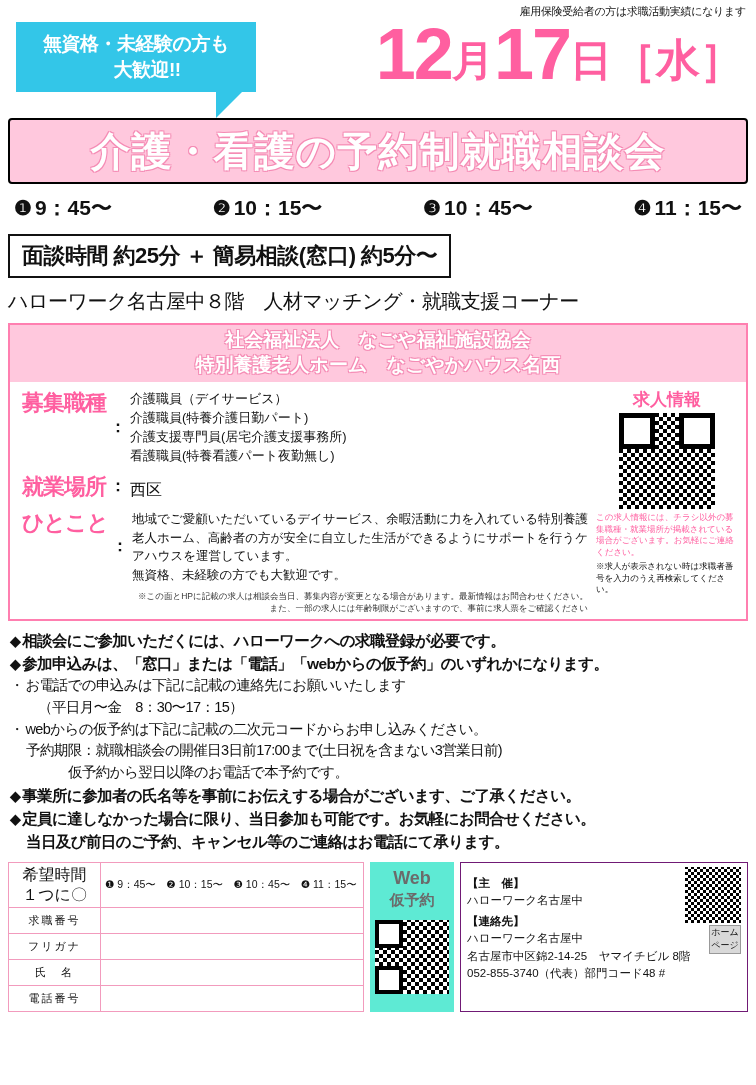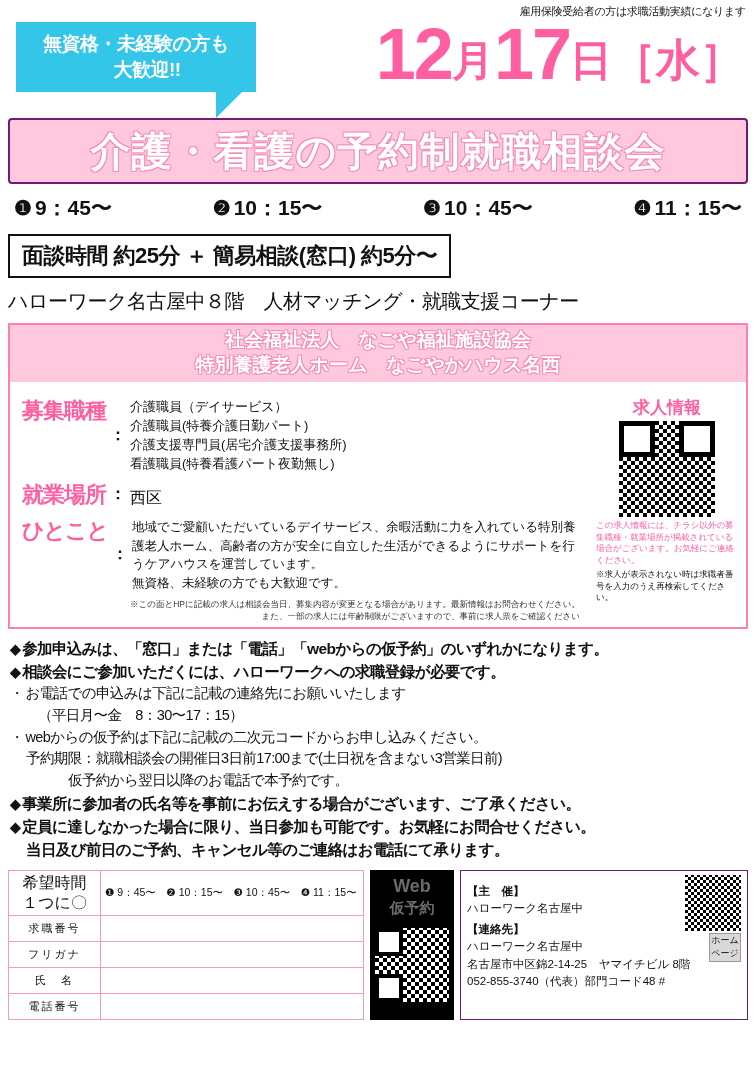--- a/index.html
+++ b/index.html
@@ -44,21 +44,21 @@
     line-height: 1;
   }
   .bigdate .num { font-size: 72px; letter-spacing: -2px; vertical-align: -4px; }
   .bigdate .unit { font-size: 42px; }
   .bigdate .wk { font-size: 44px; }
 
   
   .title-band {
     margin: 2px 0 0 0;
     background: #ffc8dd;
-    border: 2px solid #701a75;
+    border: 2px solid #000000;
     border-radius: 4px;
     height: 66px;
     display: flex; align-items: center; justify-content: center;
   }
   .title-band .t {
     font-size: 40px; font-weight: bold; color: #ffffff;
     letter-spacing: 1px;
     text-shadow: 1px 1px 0 #f58cb5, -1px 1px 0 #f58cb5, 1px -1px 0 #f58cb5, -1px -1px 0 #f58cb5;
   }
 
@@ -94,21 +94,21 @@
     background: #ffffff;
   }
   .jobpanel-head {
     background: #ffc8dd;
     text-align: center;
     padding: 3px 0 5px 0;
     font-size: 19px; font-weight: bold; color: #ffffff;
     line-height: 1.3;
     text-shadow: 1px 1px 0 #f58cb5, -1px 1px 0 #f58cb5, 1px -1px 0 #f58cb5, -1px -1px 0 #f58cb5;
   }
-  .jobpanel-body { display: flex; padding: 14px 4px 4px 4px; gap: 8px; }
+  .jobpanel-body { display: flex; padding: 6px 4px 4px 4px; }
   .jp-left { flex: 1; padding-left: 8px; }
   .jp-right { width: 150px; padding: 0 4px; text-align: center; }
   .jp-row { display: flex; margin-bottom: 6px; }
   .jp-label {
     color: #ff5fa0; font-weight: bold; font-size: 22px;
     white-space: nowrap; letter-spacing: -1px;
   }
   .jp-colon { color: #111; font-weight: bold; font-size: 16px; padding: 0 4px; align-self: center; }
   .jp-val { font-size: 13px; line-height: 1.45; padding-top: 2px; }
   .jp-val.big { font-size: 16px; padding-top: 6px; text-align: right; }
@@ -156,21 +156,21 @@
     height: 26px;
     font-size: 11px;
     padding: 2px 4px;
   }
   .form-table td.lab {
     width: 92px; text-align: center; color: #111; letter-spacing: 2px;
   }
   .form-table td.lab.two { line-height: 1.25; letter-spacing: 0; font-size: 16px; }
   .form-table td.val { font-size: 10.5px; }
   .web-col {
-    width: 84px; background: #000000;
+    width: 84px; background: #5eead4;
     display: flex; flex-direction: column; align-items: center; justify-content: flex-start;
     padding-top: 6px;
     color: #6b6b6b; font-weight: bold;
   }
   .web-col .w1 { font-size: 18px; }
   .web-col .w2 { font-size: 15px; margin-top: 2px; }
   .web-qr {
     width: 74px; height: 74px; margin-top: 10px;
     background:
       repeating-linear-gradient(0deg, #000 0 4px, #fff 4px 8px),
@@ -290,22 +290,22 @@
         <div class="qr-title">求人情報</div>
         <div class="qr"></div>
         <div class="qr-note">この求人情報には、チラシ以外の募集職種・就業場所が掲載されている場合がございます。お気軽にご連絡ください。</div>
         <div class="qr-note2">※求人が表示されない時は求職者番号を入力のうえ再検索してください。</div>
       </div>
     </div>
   </div>
 
   
   <div class="notes">
+    <div class="bold"><span class="dia">◆</span><span>相談会にご参加いただくには、ハローワークへの求職登録が必要です。</span></div>
     <div class="bold"><span class="dia">◆</span><span>参加申込みは、「窓口」または「電話」「webからの仮予約」のいずれかになります。</span></div>
-    <div class="bold"><span class="dia">◆</span><span>相談会にご参加いただくには、ハローワークへの求職登録が必要です。</span></div>
     <div class="plain"><span class="dia">・</span><span>お電話での申込みは下記に記載の連絡先にお願いいたします</span></div>
     <div class="plain indent2"><span>（平日月〜金　8：30〜17：15）</span></div>
     <div class="plain"><span class="dia">・</span><span>webからの仮予約は下記に記載の二次元コードからお申し込みください。</span></div>
     <div class="plain indent1"><span>予約期限：就職相談会の開催日3日前17:00まで(土日祝を含まない3営業日前)</span></div>
     <div class="plain indent3"><span>仮予約から翌日以降のお電話で本予約です。</span></div>
     <div class="bold"><span class="dia">◆</span><span>事業所に参加者の氏名等を事前にお伝えする場合がございます、ご了承ください。</span></div>
     <div class="bold"><span class="dia">◆</span><span>定員に達しなかった場合に限り、当日参加も可能です。お気軽にお問合せください。</span></div>
     <div class="bold indent1"><span>当日及び前日のご予約、キャンセル等のご連絡はお電話にて承ります。</span></div>
   </div>
 

